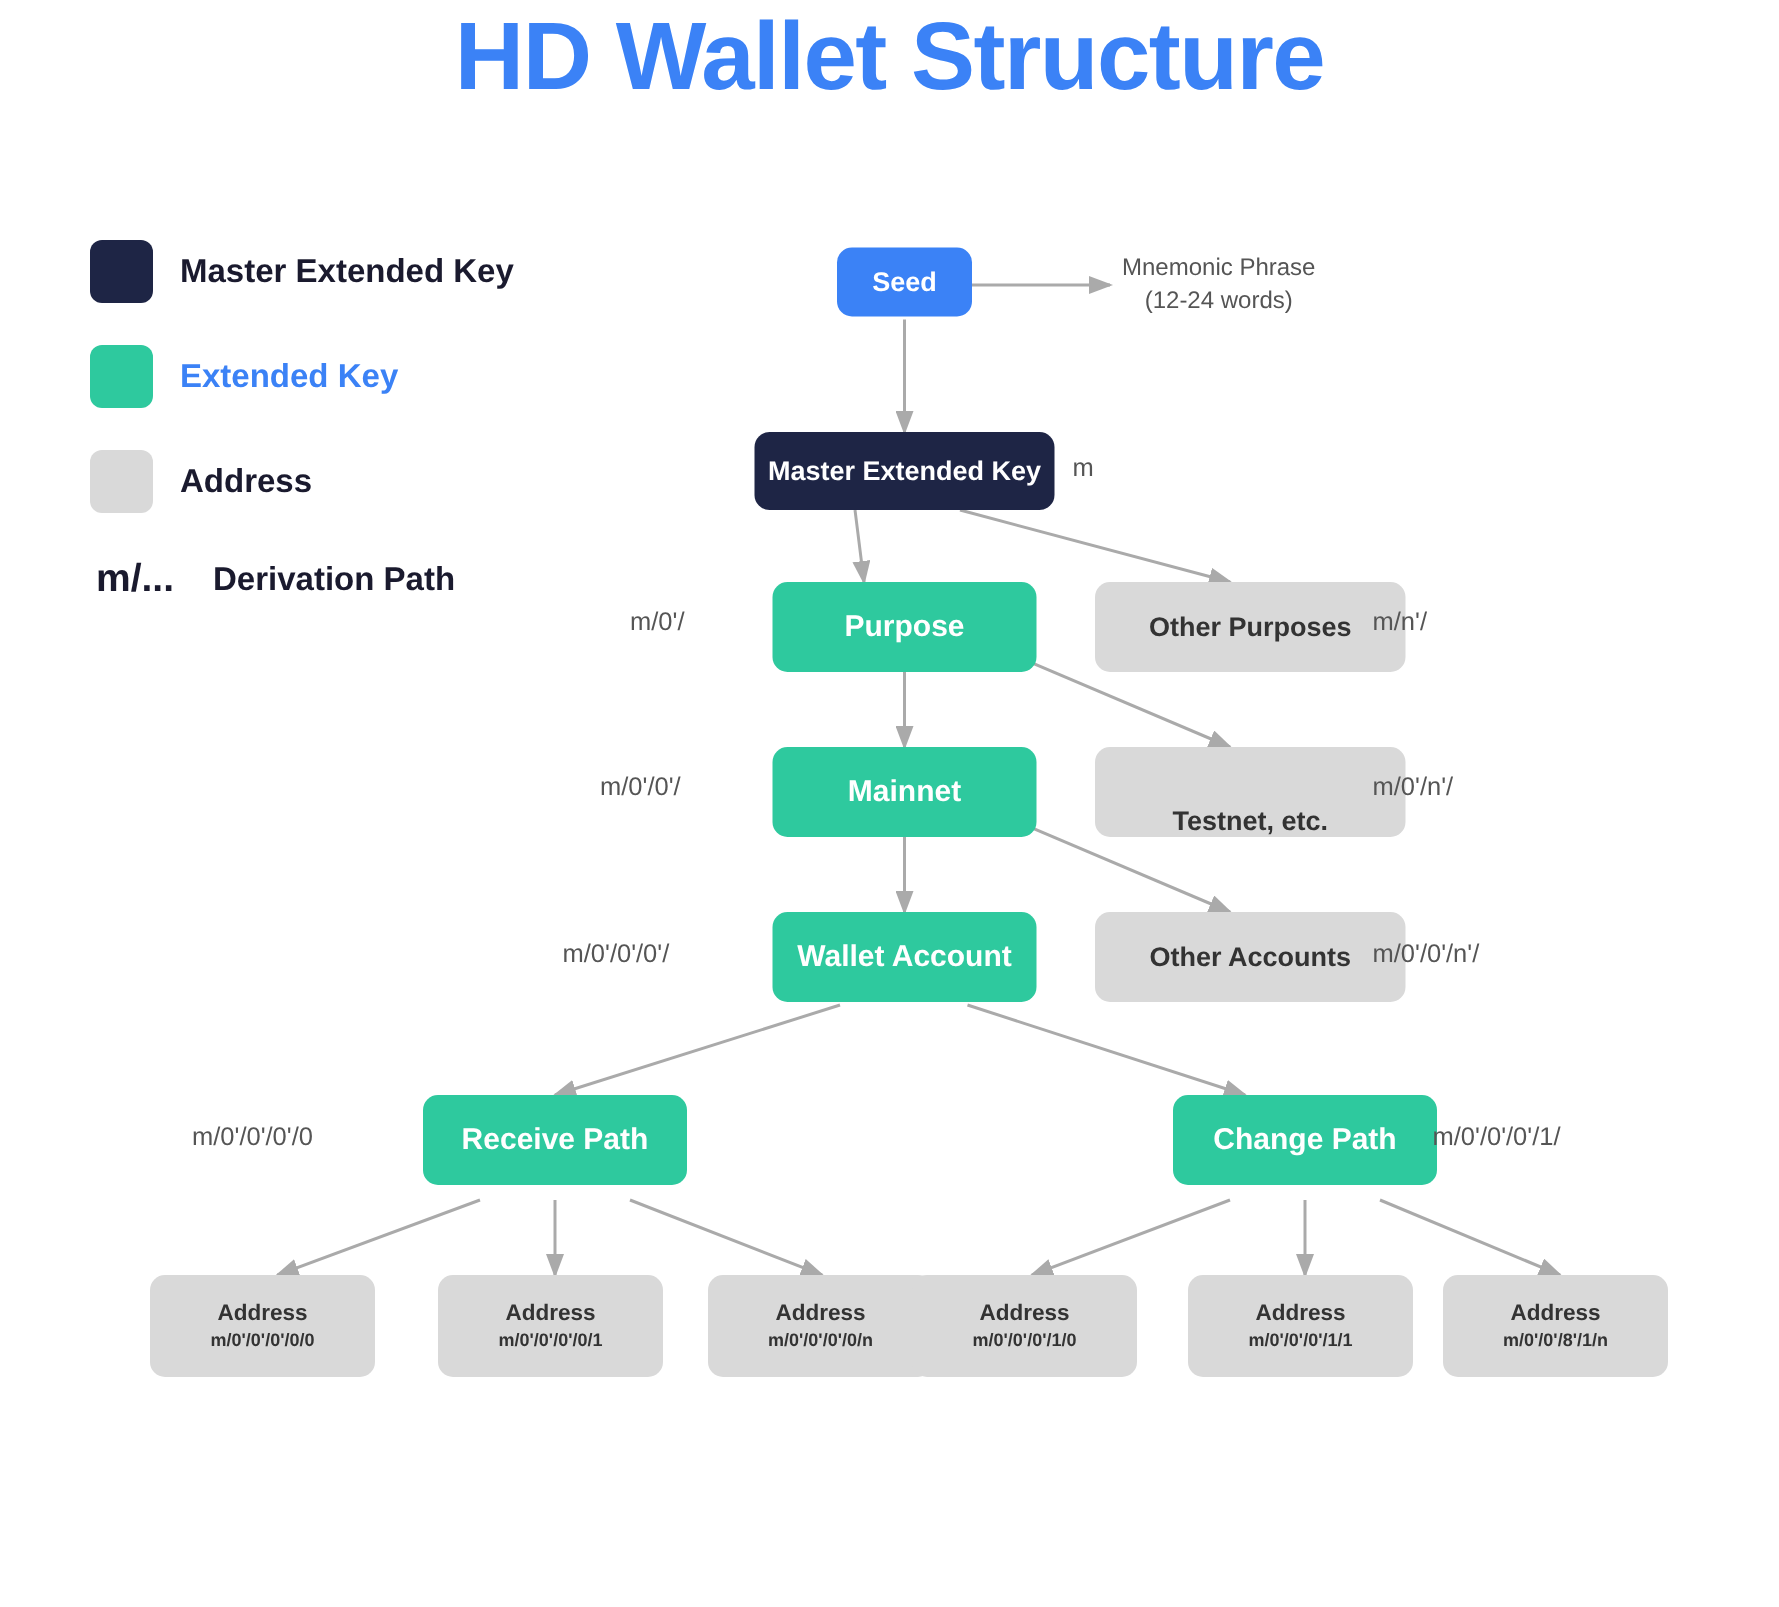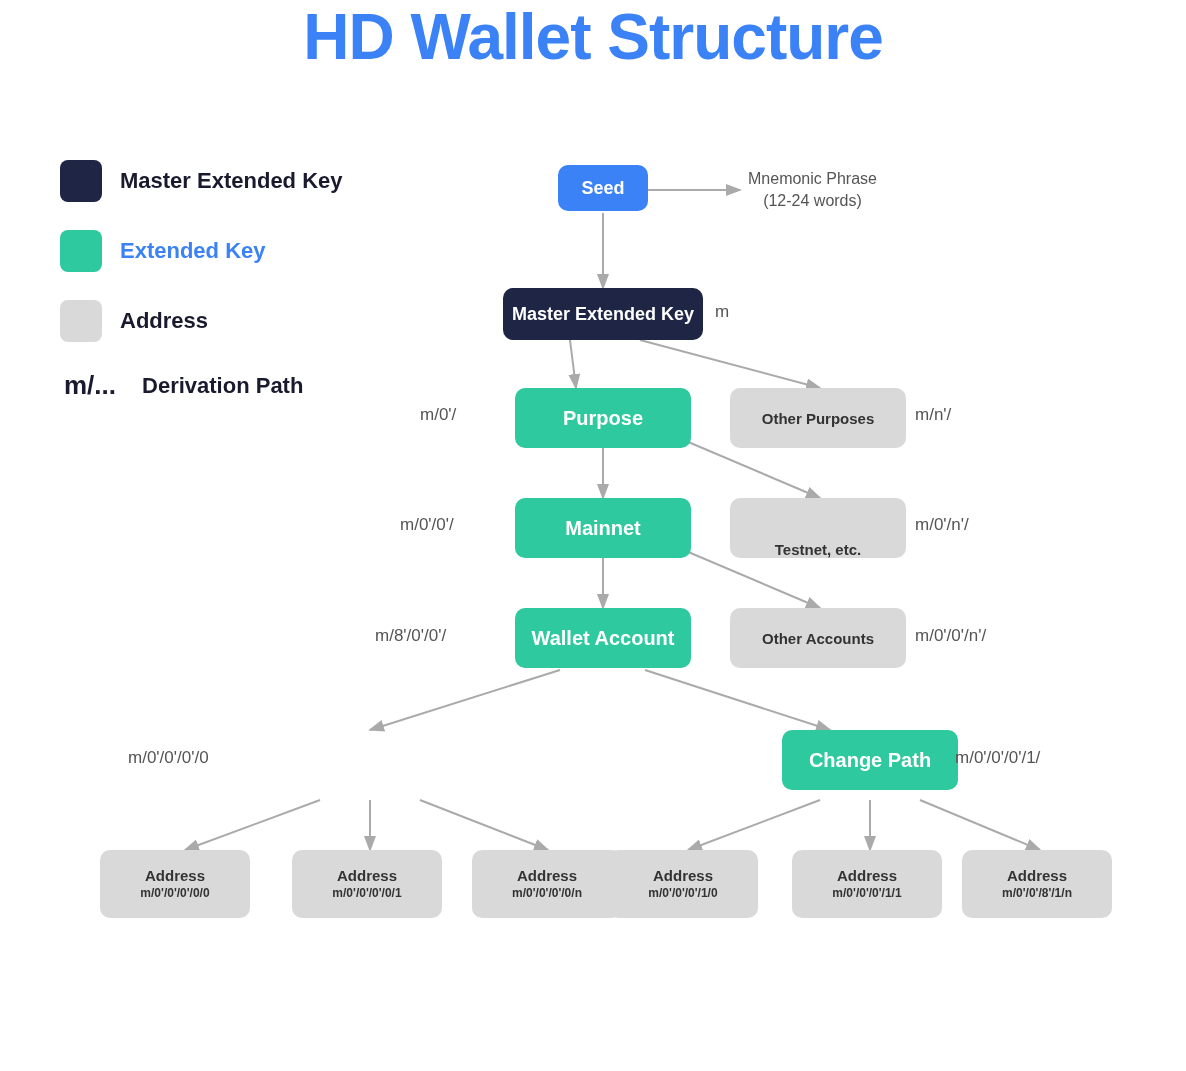--- a/index.html
+++ b/index.html
@@ -108,23 +108,23 @@
 
     .node.green {
       background: #2ec99e;
       width: 176px;
       height: 60px;
       font-size: 20px;
     }
 
     .node.gray {
       background: #d9d9d9;
-      width: 176px;
+      width: 207px;
       height: 60px;
-      font-size: 15px;
+      font-size: 18px;
       color: #333;
     }
 
     .node.address-node {
       background: #d9d9d9;
       width: 150px;
       height: 68px;
       font-size: 15px;
       color: #333;
       line-height: 1.3;
@@ -246,27 +246,30 @@
   <span class="path-label" style="left: 400px; top: 375px;">m/0'/0'/</span>
 
   <div class="node gray" style="left: 730px; top: 358px; justify-content: flex-end;">
     <span>Testnet, etc.</span>
   </div>
   <span class="path-label" style="left: 915px; top: 375px;">m/0'/n'/</span>
 
   <div class="node green" style="left: 515px; top: 468px;">
     <span>Wallet Account</span>
   </div>
-  <span class="path-label" style="left: 375px; top: 486px;">m/8'/0'/0'/</span>
+  <span class="path-label" style="left: 375px; top: 486px;">m/0'/0'/0'/</span>
 
   <div class="node gray" style="left: 730px; top: 468px;">
     <span>Other Accounts</span>
   </div>
   <span class="path-label" style="left: 915px; top: 486px;">m/0'/0'/n'/</span>
 
+  <div class="node green" style="left: 282px; top: 590px;">
+    <span>Receive Path</span>
+  </div>
   <span class="path-label" style="left: 128px; top: 608px;">m/0'/0'/0'/0</span>
 
   <div class="node green" style="left: 782px; top: 590px;">
     <span>Change Path</span>
   </div>
   <span class="path-label" style="left: 955px; top: 608px;">m/0'/0'/0'/1/</span>
 
   <div class="node address-node" style="left: 100px; top: 710px;">
     <span>Address</span>
     <span style="font-size:12px;">m/0'/0'/0'/0/0</span>

